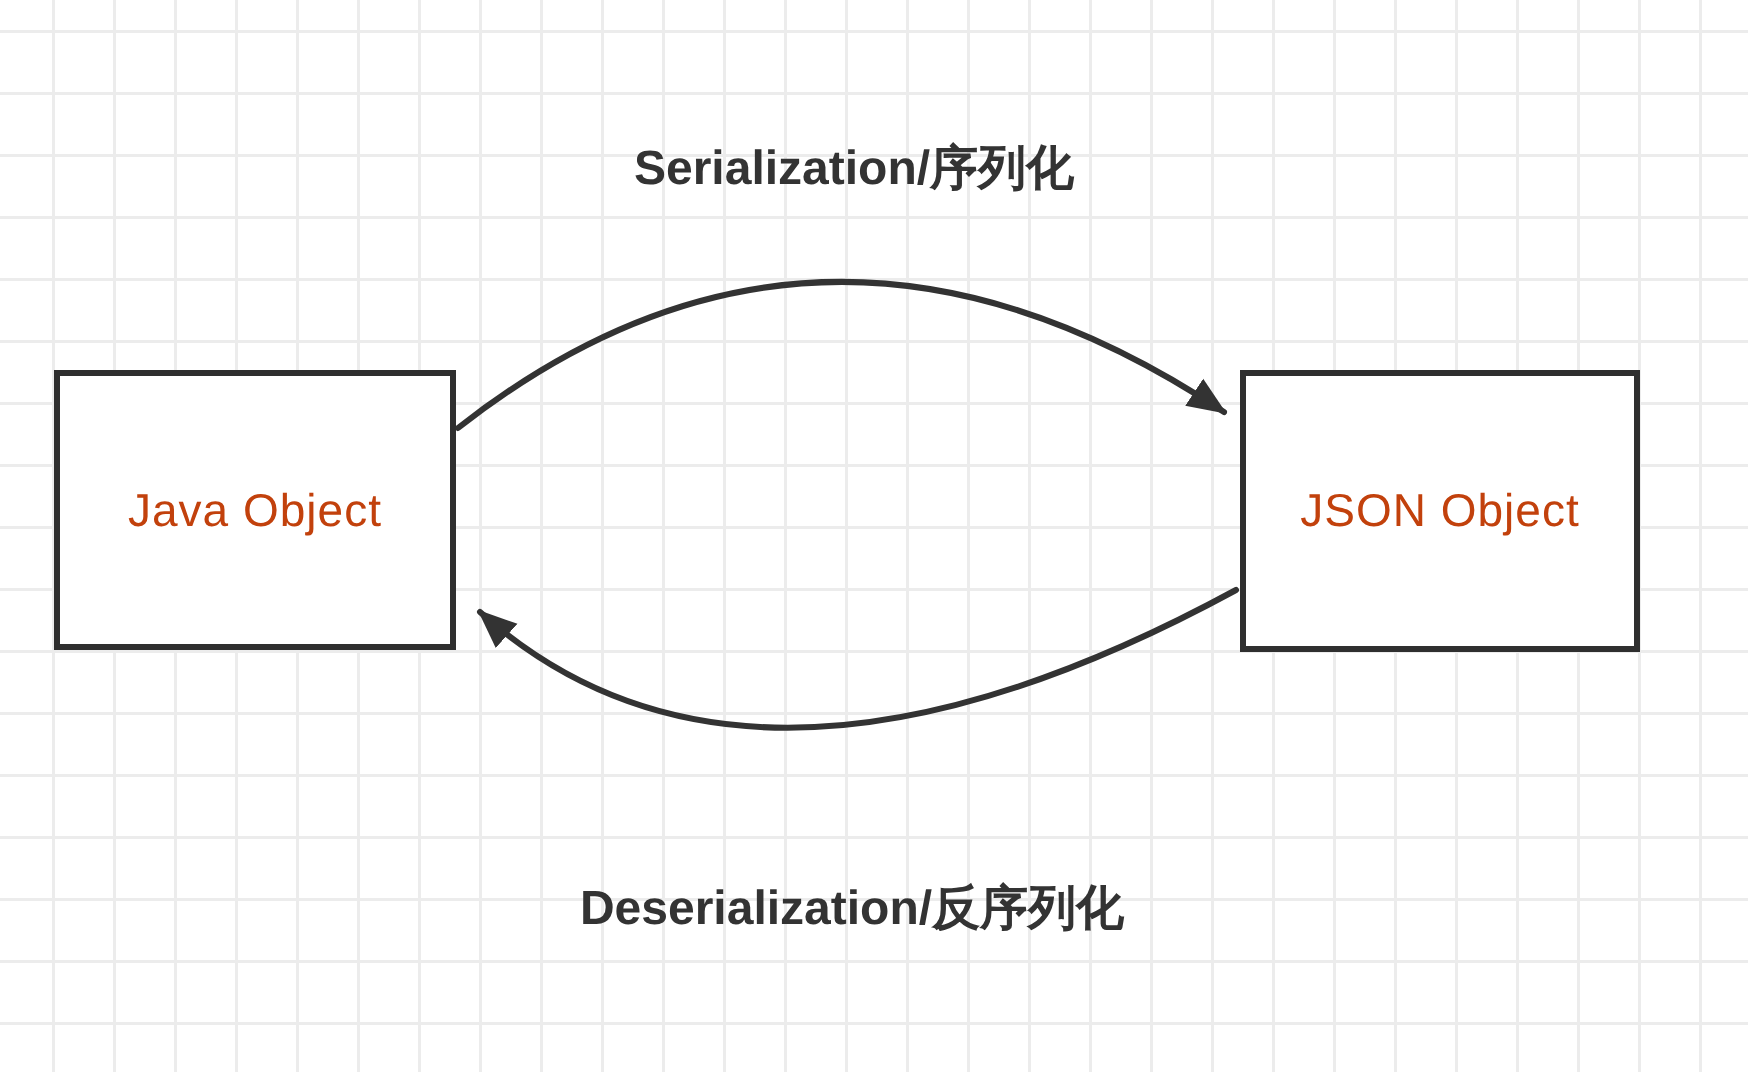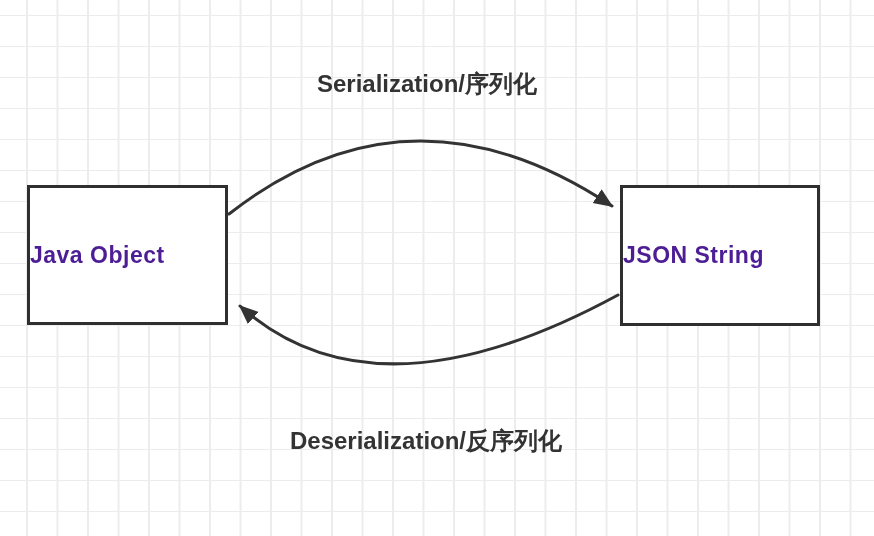--- a/index.html
+++ b/index.html
@@ -26,24 +26,24 @@
     width: 874px;
     height: 536px;
   }
   .node-box {
     position: absolute;
     box-sizing: border-box;
     background: #ffffff;
     border: 3px solid #2f2f2f;
     display: flex;
     align-items: center;
+    justify-content: center;
     font-size: 23px;
-    color: #4c1d95;
+    color: #c2410c;
     letter-spacing: 0.5px;
-    font-weight: bold;
   }
   .box-left {
     left: 27px;
     top: 185px;
     width: 201px;
     height: 140px;
   }
   .box-right {
     left: 620px;
     top: 185px;
@@ -57,21 +57,21 @@
     font-size: 24px;
     font-weight: 700;
     color: #333333;
   }
   .label-top {
     left: 427px;
     top: 84px;
   }
   .label-bottom {
     left: 426px;
-    top: 441px;
+    top: 454px;
     text-align: center;
   }
 </style>
 </head>
 <body>
 
 <div class="canvas">
 
   <svg class="arrow-layer" viewBox="0 0 874 536" xmlns="http://www.w3.org/2000/svg">
     <defs>
@@ -83,18 +83,18 @@
     <path d="M 618 295 Q 375 427 240 306" fill="none" stroke="#333333" stroke-width="3" stroke-linecap="round" marker-end="url(#arrowhead)"></path>
   </svg>
 
   <div class="flow-label label-top">Serialization/序列化</div>
 
   <div class="node-box box-left">
     <span>Java Object</span>
   </div>
 
   <div class="node-box box-right">
-    <span>JSON String</span>
+    <span>JSON Object</span>
   </div>
 
   <div class="flow-label label-bottom">Deserialization/反序列化</div>
 
 </div>
 
 </body></html>

